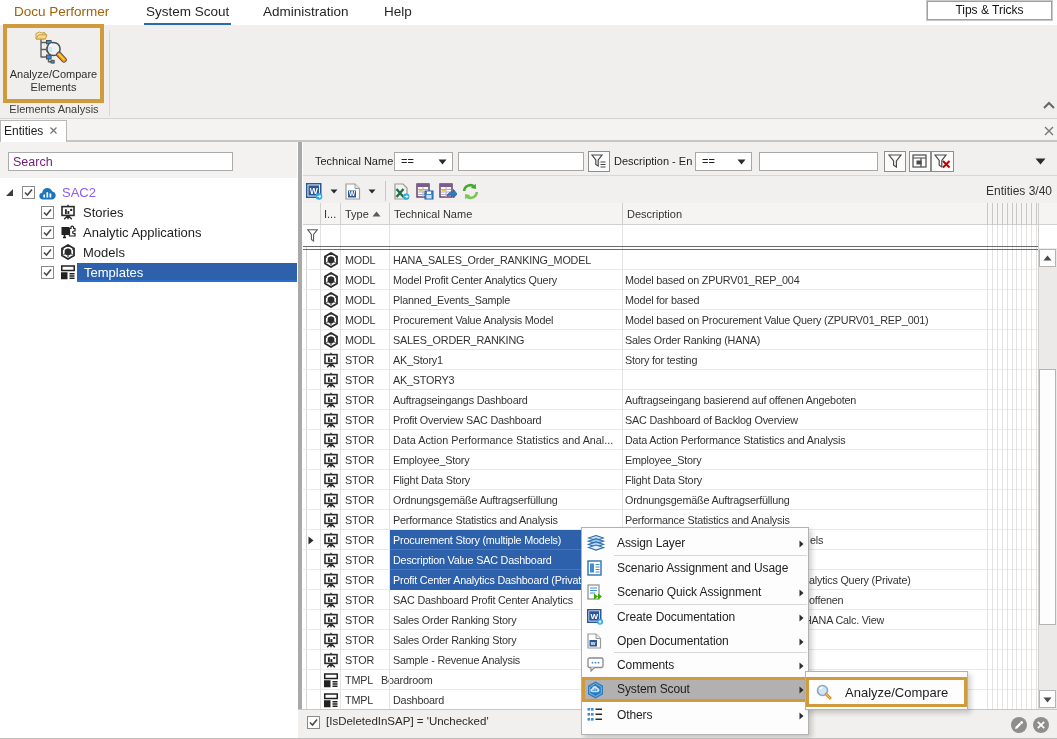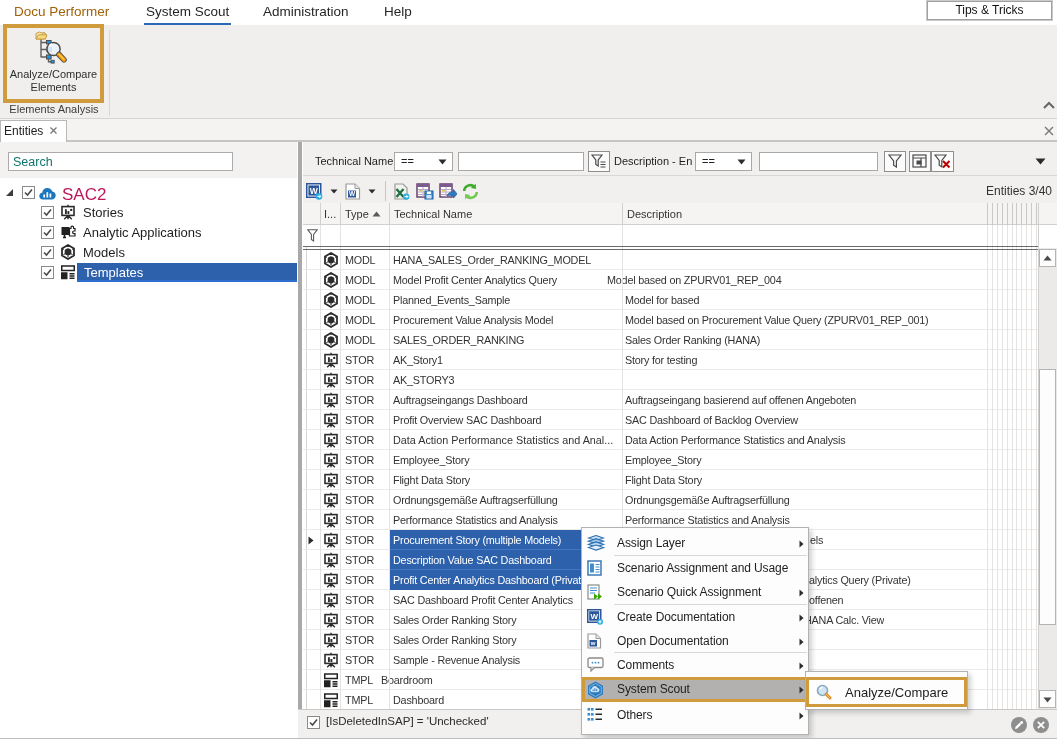--- a/index.html
+++ b/index.html
@@ -45,36 +45,36 @@
 <div class="a" style="left:4px;top:124px;font-size:12px;color:#222">Entities</div>
 <svg class="a" style="left:49px;top:126px" width="9" height="9" viewBox="0 0 9 9">
 <path d="M1.5 1.5 L7.5 7.5 M7.5 1.5 L1.5 7.5" stroke="#777" stroke-width="1.3"></path>
   </svg>
 <svg class="a" style="left:1043px;top:125px" width="12" height="12" viewBox="0 0 12 12">
 <path d="M2 2 L10 10 M10 2 L2 10" stroke="#777" stroke-width="1.4"></path>
   </svg>
 <div class="a" style="left:0;top:142px;width:297px;height:597px;background:#fff"></div>
 <div class="a" style="left:0;top:142px;width:297px;height:36px;background:#f3f2f1"></div>
 <div class="a" style="left:8px;top:152px;width:225px;height:19px;background:#fff;border:1px solid #ababab"></div>
-<div class="a" style="left:13px;top:155px;font-size:12.5px;color:#0f766e">Search</div>
+<div class="a" style="left:13px;top:155px;font-size:12.5px;color:#701a75">Search</div>
 <div class="a" style="left:298px;top:142px;width:4px;height:597px;background:#a9a9a9"></div>
 <svg class="a" style="left:5px;top:188px" width="9" height="9" viewBox="0 0 9 9">
 <path d="M8 1 L8 8 L1 8 Z" fill="#3c3c3c"></path>
   </svg>
 <svg class="a" style="left:22px;top:186px" width="13" height="13" viewBox="0 0 13 13">
 <rect x="0.5" y="0.5" width="12" height="12" fill="#fff" stroke="#8a8a8a"></rect>
 <path d="M3 6.5 L5.5 9 L10 3.5" stroke="#4a4a4a" stroke-width="1.6" fill="none"></path>
   </svg>
 <div class="a" style="left:39px;top:187px">
     <svg width="17" height="13" viewBox="0 0 17 13">
 <path d="M4 12.5 C1.6 12.5 0.3 10.8 0.3 9 C0.3 7.2 1.6 5.9 3.2 5.7 C3.5 3 5.7 1 8.4 1 C10.7 1 12.7 2.5 13.4 4.6 C15.3 4.9 16.7 6.5 16.7 8.5 C16.7 10.7 15 12.5 12.8 12.5 Z" fill="#1c76bd"></path>
 <path d="M5.2 10.5 L5.2 7.5 M8.3 10.5 L8.3 5.2 M11.4 10.5 L11.4 6.6" stroke="#fff" stroke-width="1.7"></path>
     </svg>
   </div>
-<div class="a" style="left:62px;top:185px;font-size:17px;color:#be185d">SAC2</div>
+<div class="a" style="left:62px;top:185px;font-size:13px;color:#8b5cf6">SAC2</div>
 <svg class="a" style="left:41px;top:206px" width="13" height="13" viewBox="0 0 13 13">
 <rect x="0.5" y="0.5" width="12" height="12" fill="#fff" stroke="#8a8a8a"></rect>
 <path d="M3 6.5 L5.5 9 L10 3.5" stroke="#4a4a4a" stroke-width="1.6" fill="none"></path>
   </svg>
 <div class="a" style="left:60px;top:204px">
     <svg width="16" height="16" viewBox="0 0 16 16">
       <g stroke="#2b2b2b" fill="none">
 <rect x="2" y="2.6" width="12" height="8.8" stroke-width="1.6"></rect>
 <path d="M8 0.8 L8 2.6" stroke-width="1.4"></path>
 <path d="M8 11.4 L8 15.2 M7.9 11.4 L4.2 15.2 M8.1 11.4 L11.8 15.2" stroke-width="1.4"></path>
@@ -255,21 +255,21 @@
 <div class="a" style="left:0;top:20px;width:735px;height:20px;border-bottom:1px solid #ebeae9"></div>
 <div class="a" style="left:20px;top:22px">
       <svg width="16" height="16" viewBox="0 0 16 16">
 <path d="M8 1 L14 4.5 L14 11.5 L8 15 L2 11.5 L2 4.5 Z" fill="none" stroke="#2b2b2b" stroke-width="1.8"></path>
 <path d="M8 1 L8 15 M2 4.5 L14 11.5 M14 4.5 L2 11.5" stroke="#2b2b2b" stroke-width="1.1" stroke-dasharray="2 1.4" fill="none"></path>
 <circle cx="8" cy="8" r="3.4" fill="#2b2b2b"></circle>
       </svg>
     </div>
 <div class="cell" style="left:42px;top:24px;width:44px">MODL</div>
 <div class="cell" style="left:90px;top:24px;width:228px">Model Profit Center Analytics Query</div>
-<div class="cell" style="left:304px;top:24px;width:360px">Model based on ZPURV01_REP_004</div>
+<div class="cell" style="left:322px;top:24px;width:360px">Model based on ZPURV01_REP_004</div>
 <div class="a" style="left:0;top:40px;width:735px;height:20px;border-bottom:1px solid #ebeae9"></div>
 <div class="a" style="left:20px;top:42px">
       <svg width="16" height="16" viewBox="0 0 16 16">
 <path d="M8 1 L14 4.5 L14 11.5 L8 15 L2 11.5 L2 4.5 Z" fill="none" stroke="#2b2b2b" stroke-width="1.8"></path>
 <path d="M8 1 L8 15 M2 4.5 L14 11.5 M14 4.5 L2 11.5" stroke="#2b2b2b" stroke-width="1.1" stroke-dasharray="2 1.4" fill="none"></path>
 <circle cx="8" cy="8" r="3.4" fill="#2b2b2b"></circle>
       </svg>
     </div>
 <div class="cell" style="left:42px;top:44px;width:44px">MODL</div>
 <div class="cell" style="left:90px;top:44px;width:228px">Planned_Events_Sample</div>

